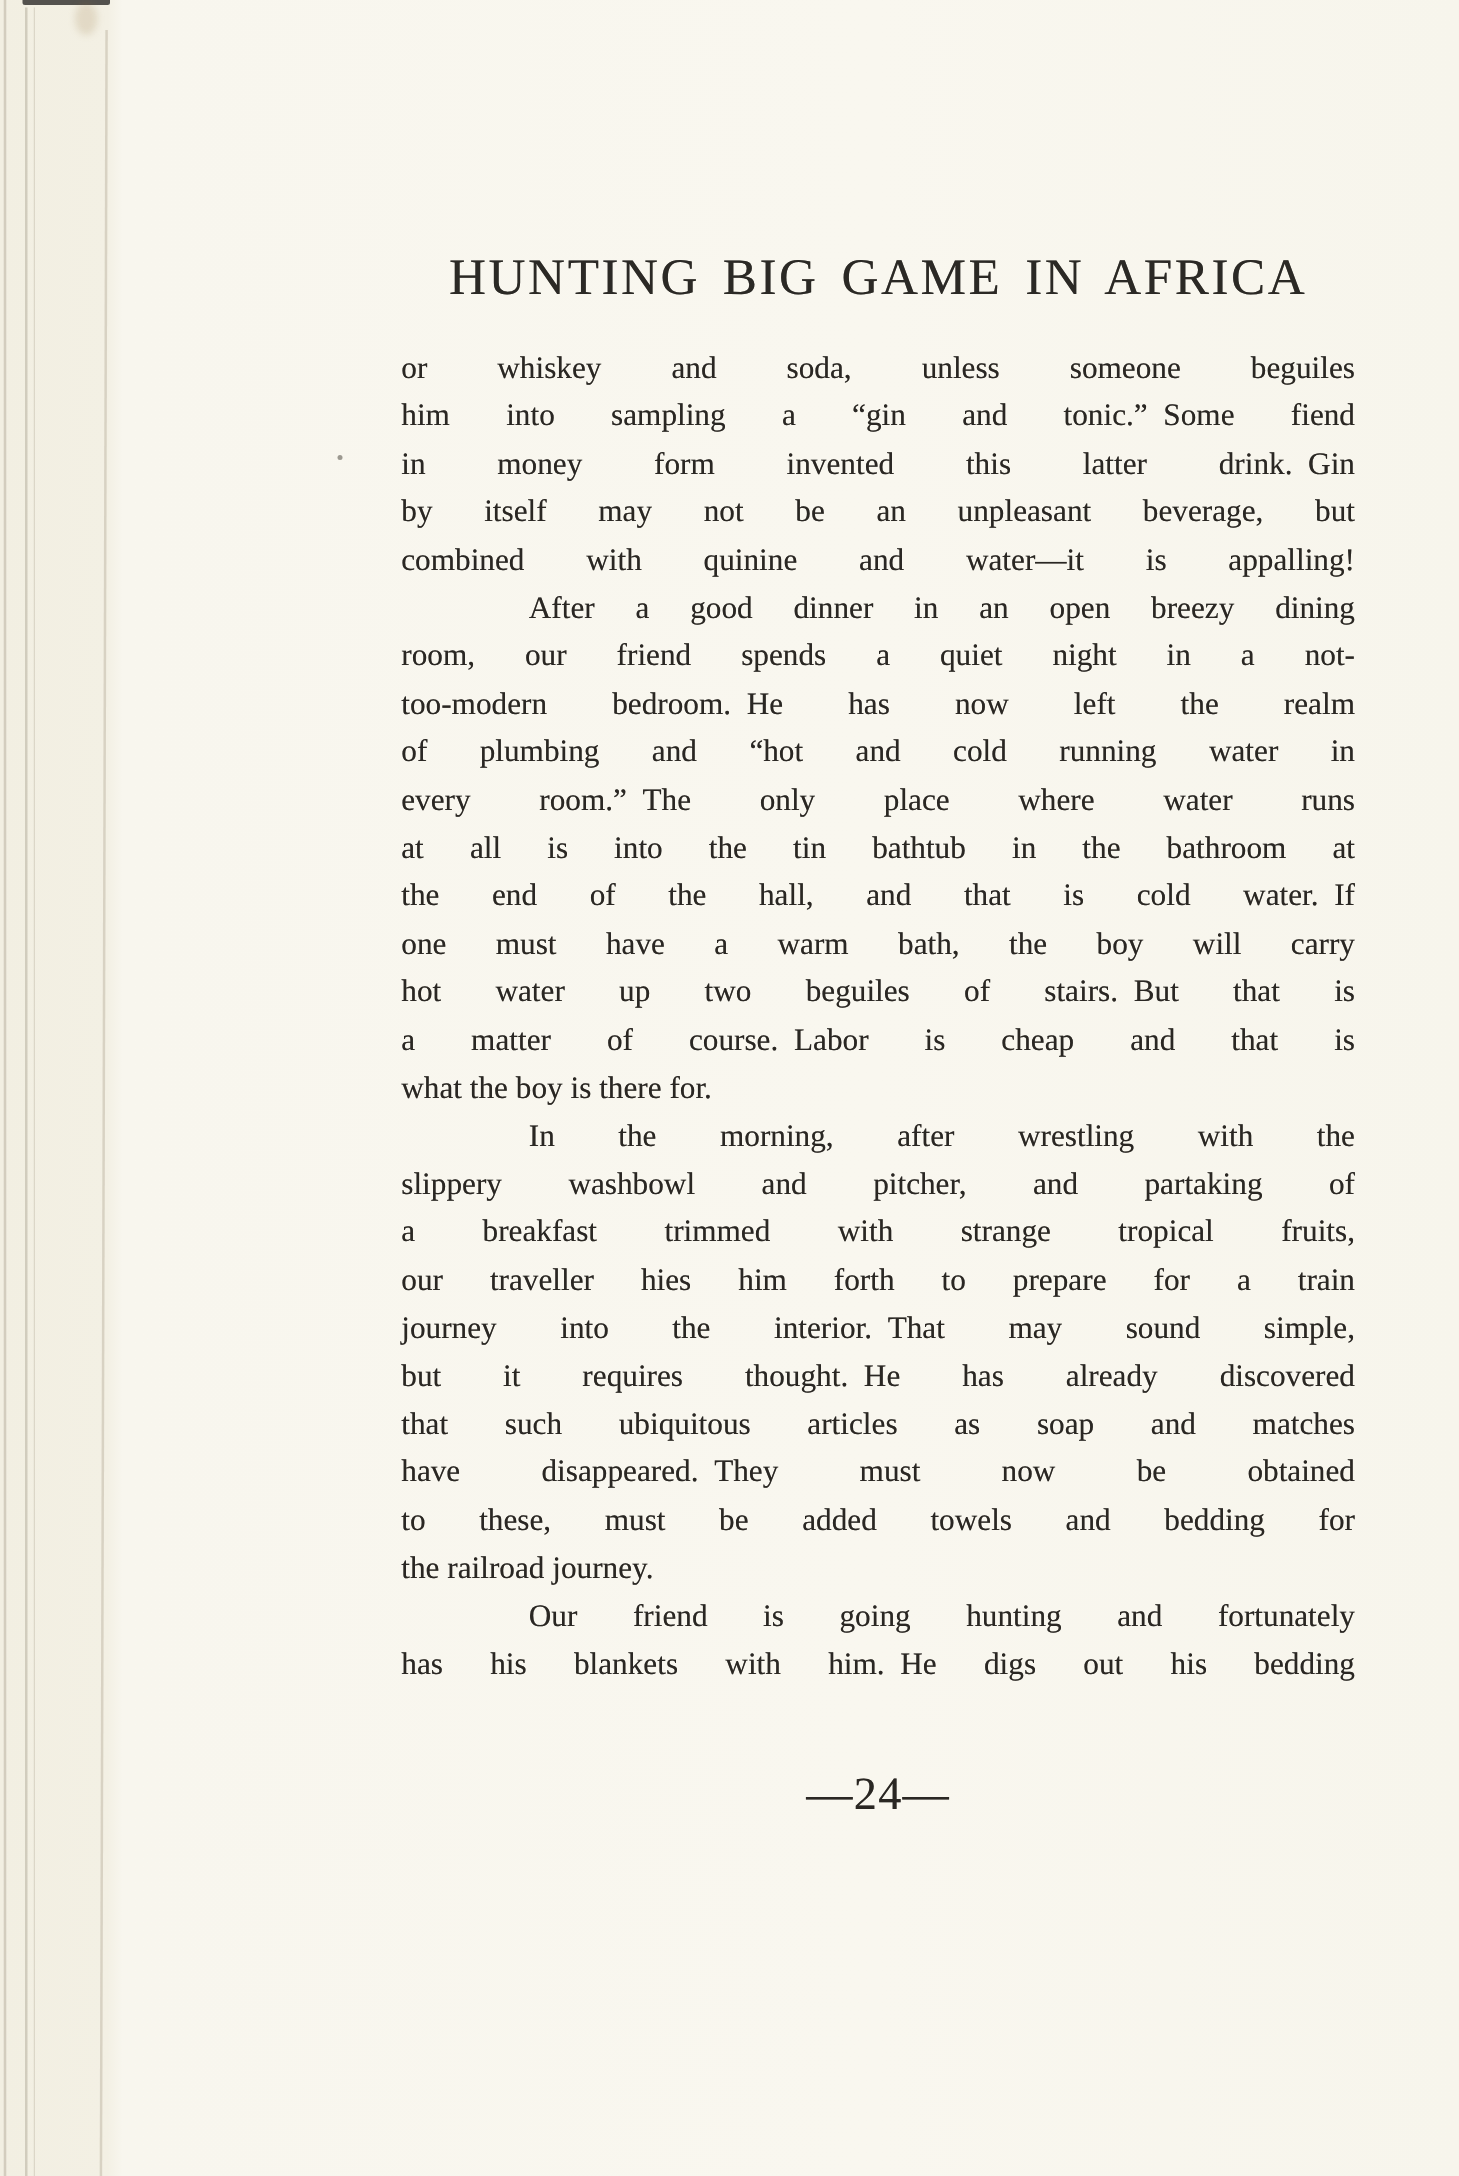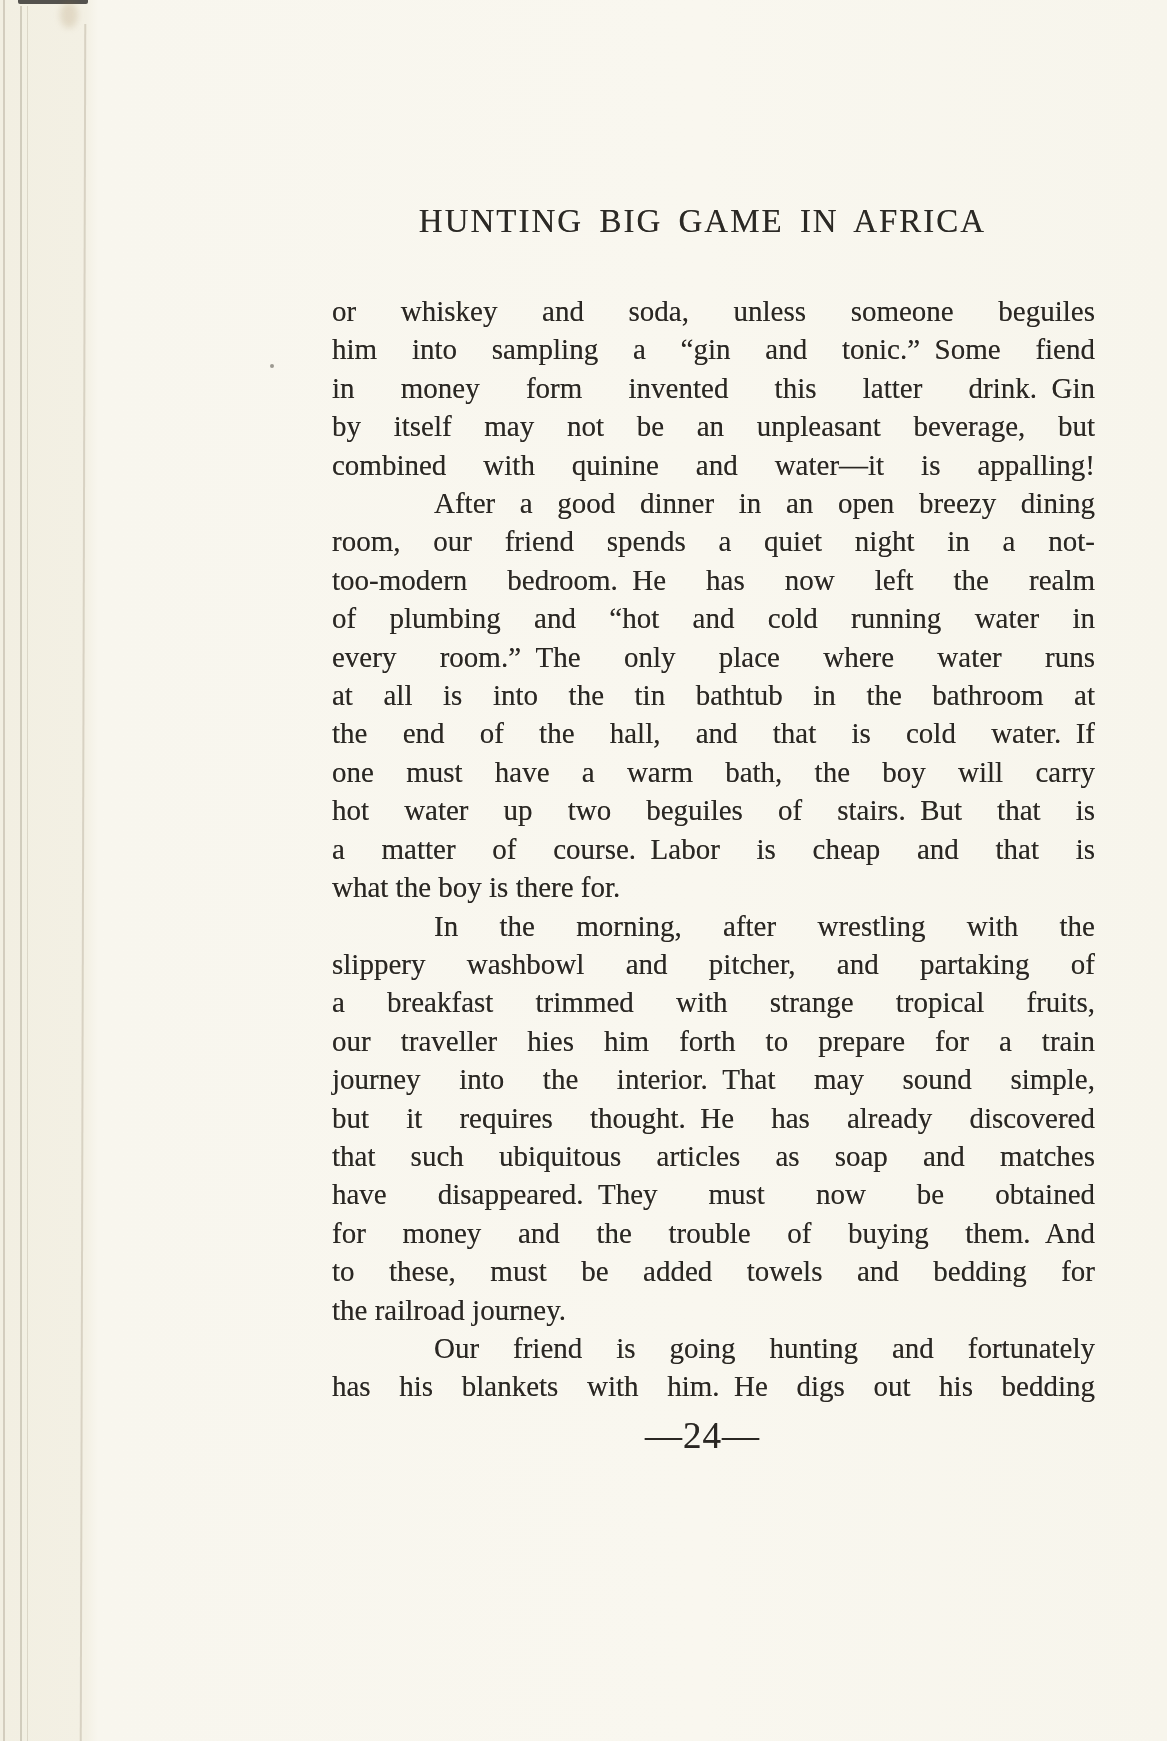--- a/index.html
+++ b/index.html
@@ -25,30 +25,29 @@
   .smudge{
     position:absolute;left:60px;top:2px;width:18px;height:26px;
     background:rgba(150,115,60,.18);filter:blur(3px);border-radius:50%;
   }
   .speck{
     position:absolute;left:270px;top:364px;width:4px;height:4px;
     background:rgba(80,76,68,.55);border-radius:50%;
   }
   .running-head{
     position:absolute;left:321px;width:763px;top:204px;
-    text-align:center;font-size:33px;line-height:34px;
+    text-align:center;font-size:41px;line-height:34px;
     letter-spacing:2px;word-spacing:6px;color:#2b2925;
     text-shadow:0 0 .5px rgba(43,41,37,.6);
     white-space:nowrap;
   }
   .body-text{
-    position:absolute;left:321px;top:292px;width:763px;
-    font-size:29px;line-height:38.4px;color:#2a2723;
+    position:absolute;left:321px;top:276px;width:763px;
+    font-size:25px;line-height:38.4px;color:#2a2723;
     text-shadow:0 0 .5px rgba(42,39,35,.55);
-    margin-left:11px;
   }
   .ln{
     text-align:justify;
     text-align-last:justify;
     -moz-text-align-last:justify;
   }
   .ln.ind{text-indent:102px;}
   .ln.end{text-align-last:left;-moz-text-align-last:left;}
   .page-number{
     position:absolute;left:321px;width:763px;top:1414px;
@@ -98,21 +97,20 @@
 
     <div>
       <div class="ln ind">In the morning, after wrestling with the</div>
       <div class="ln">slippery washbowl and pitcher, and partaking of</div>
       <div class="ln">a breakfast trimmed with strange tropical fruits,</div>
       <div class="ln">our traveller hies him forth to prepare for a train</div>
       <div class="ln">journey into the interior. That may sound simple,</div>
       <div class="ln">but it requires thought. He has already discovered</div>
       <div class="ln">that such ubiquitous articles as soap and matches</div>
       <div class="ln">have disappeared. They must now be obtained</div>
-      <div class="ln">for money and the trouble of buying them. And</div>
       <div class="ln">to these, must be added towels and bedding for</div>
       <div class="ln end">the railroad journey.</div>
     </div>
 
     <div>
       <div class="ln ind">Our friend is going hunting and fortunately</div>
       <div class="ln">has his blankets with him. He digs out his bedding</div>
     </div>
 
   </div>

